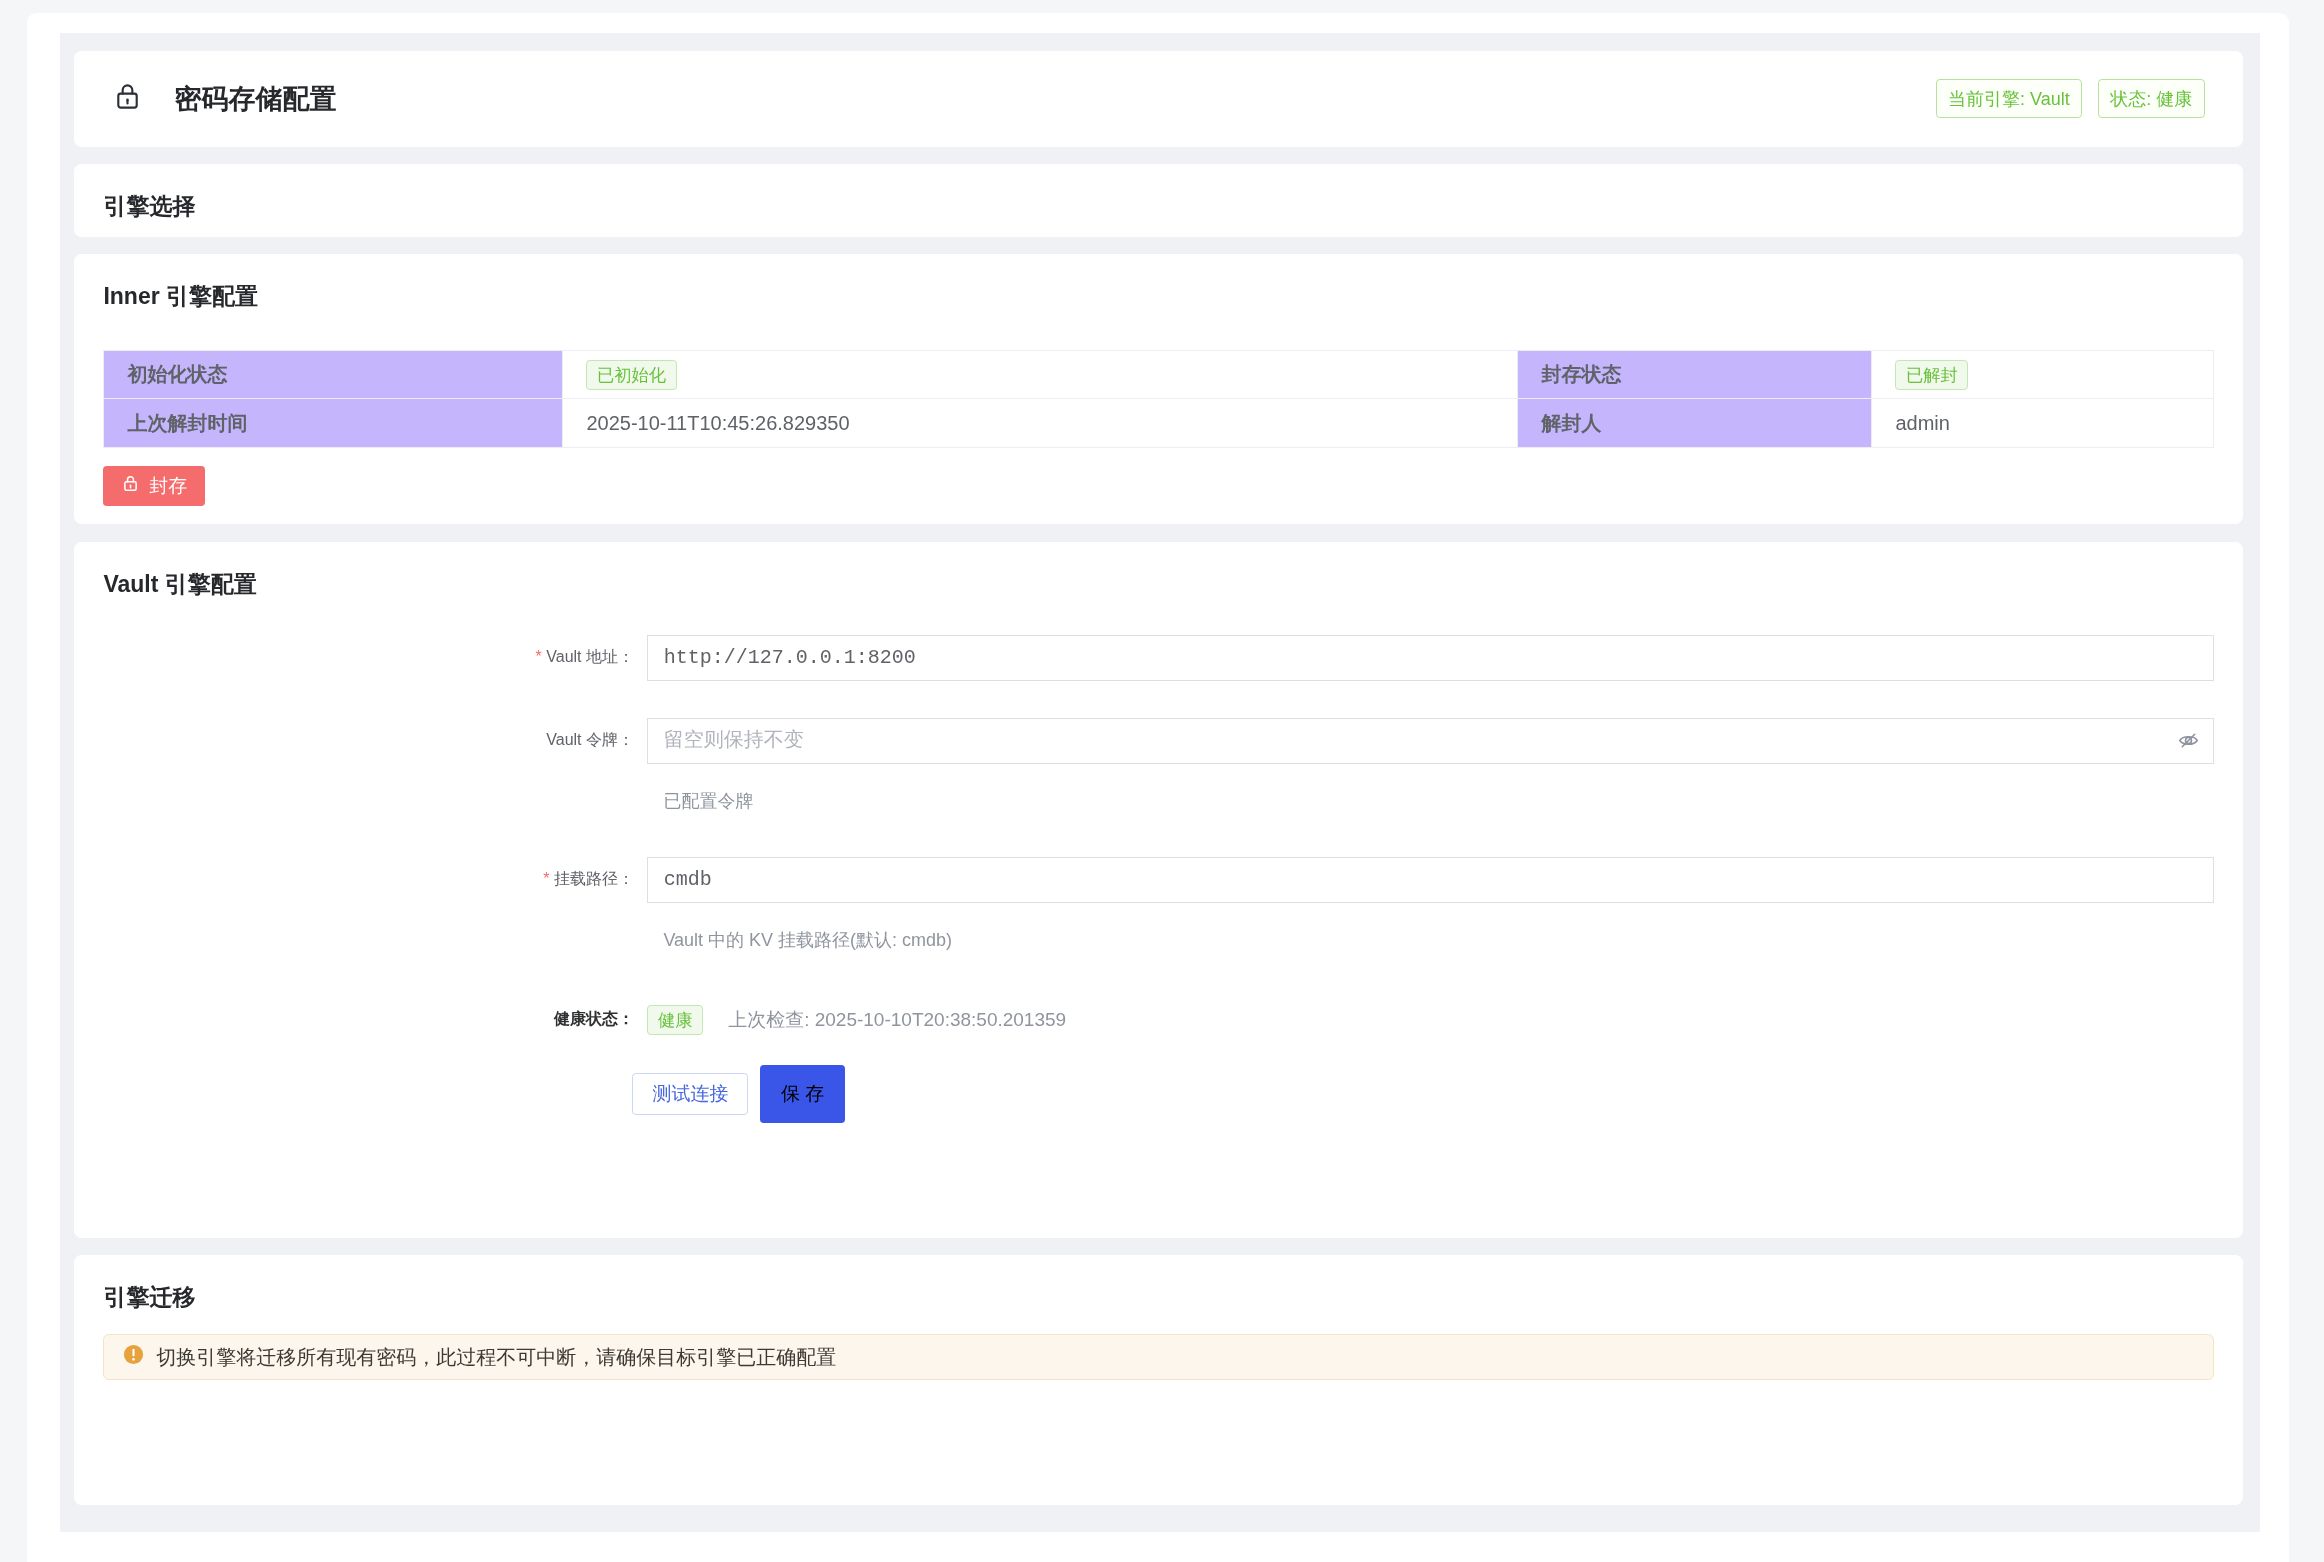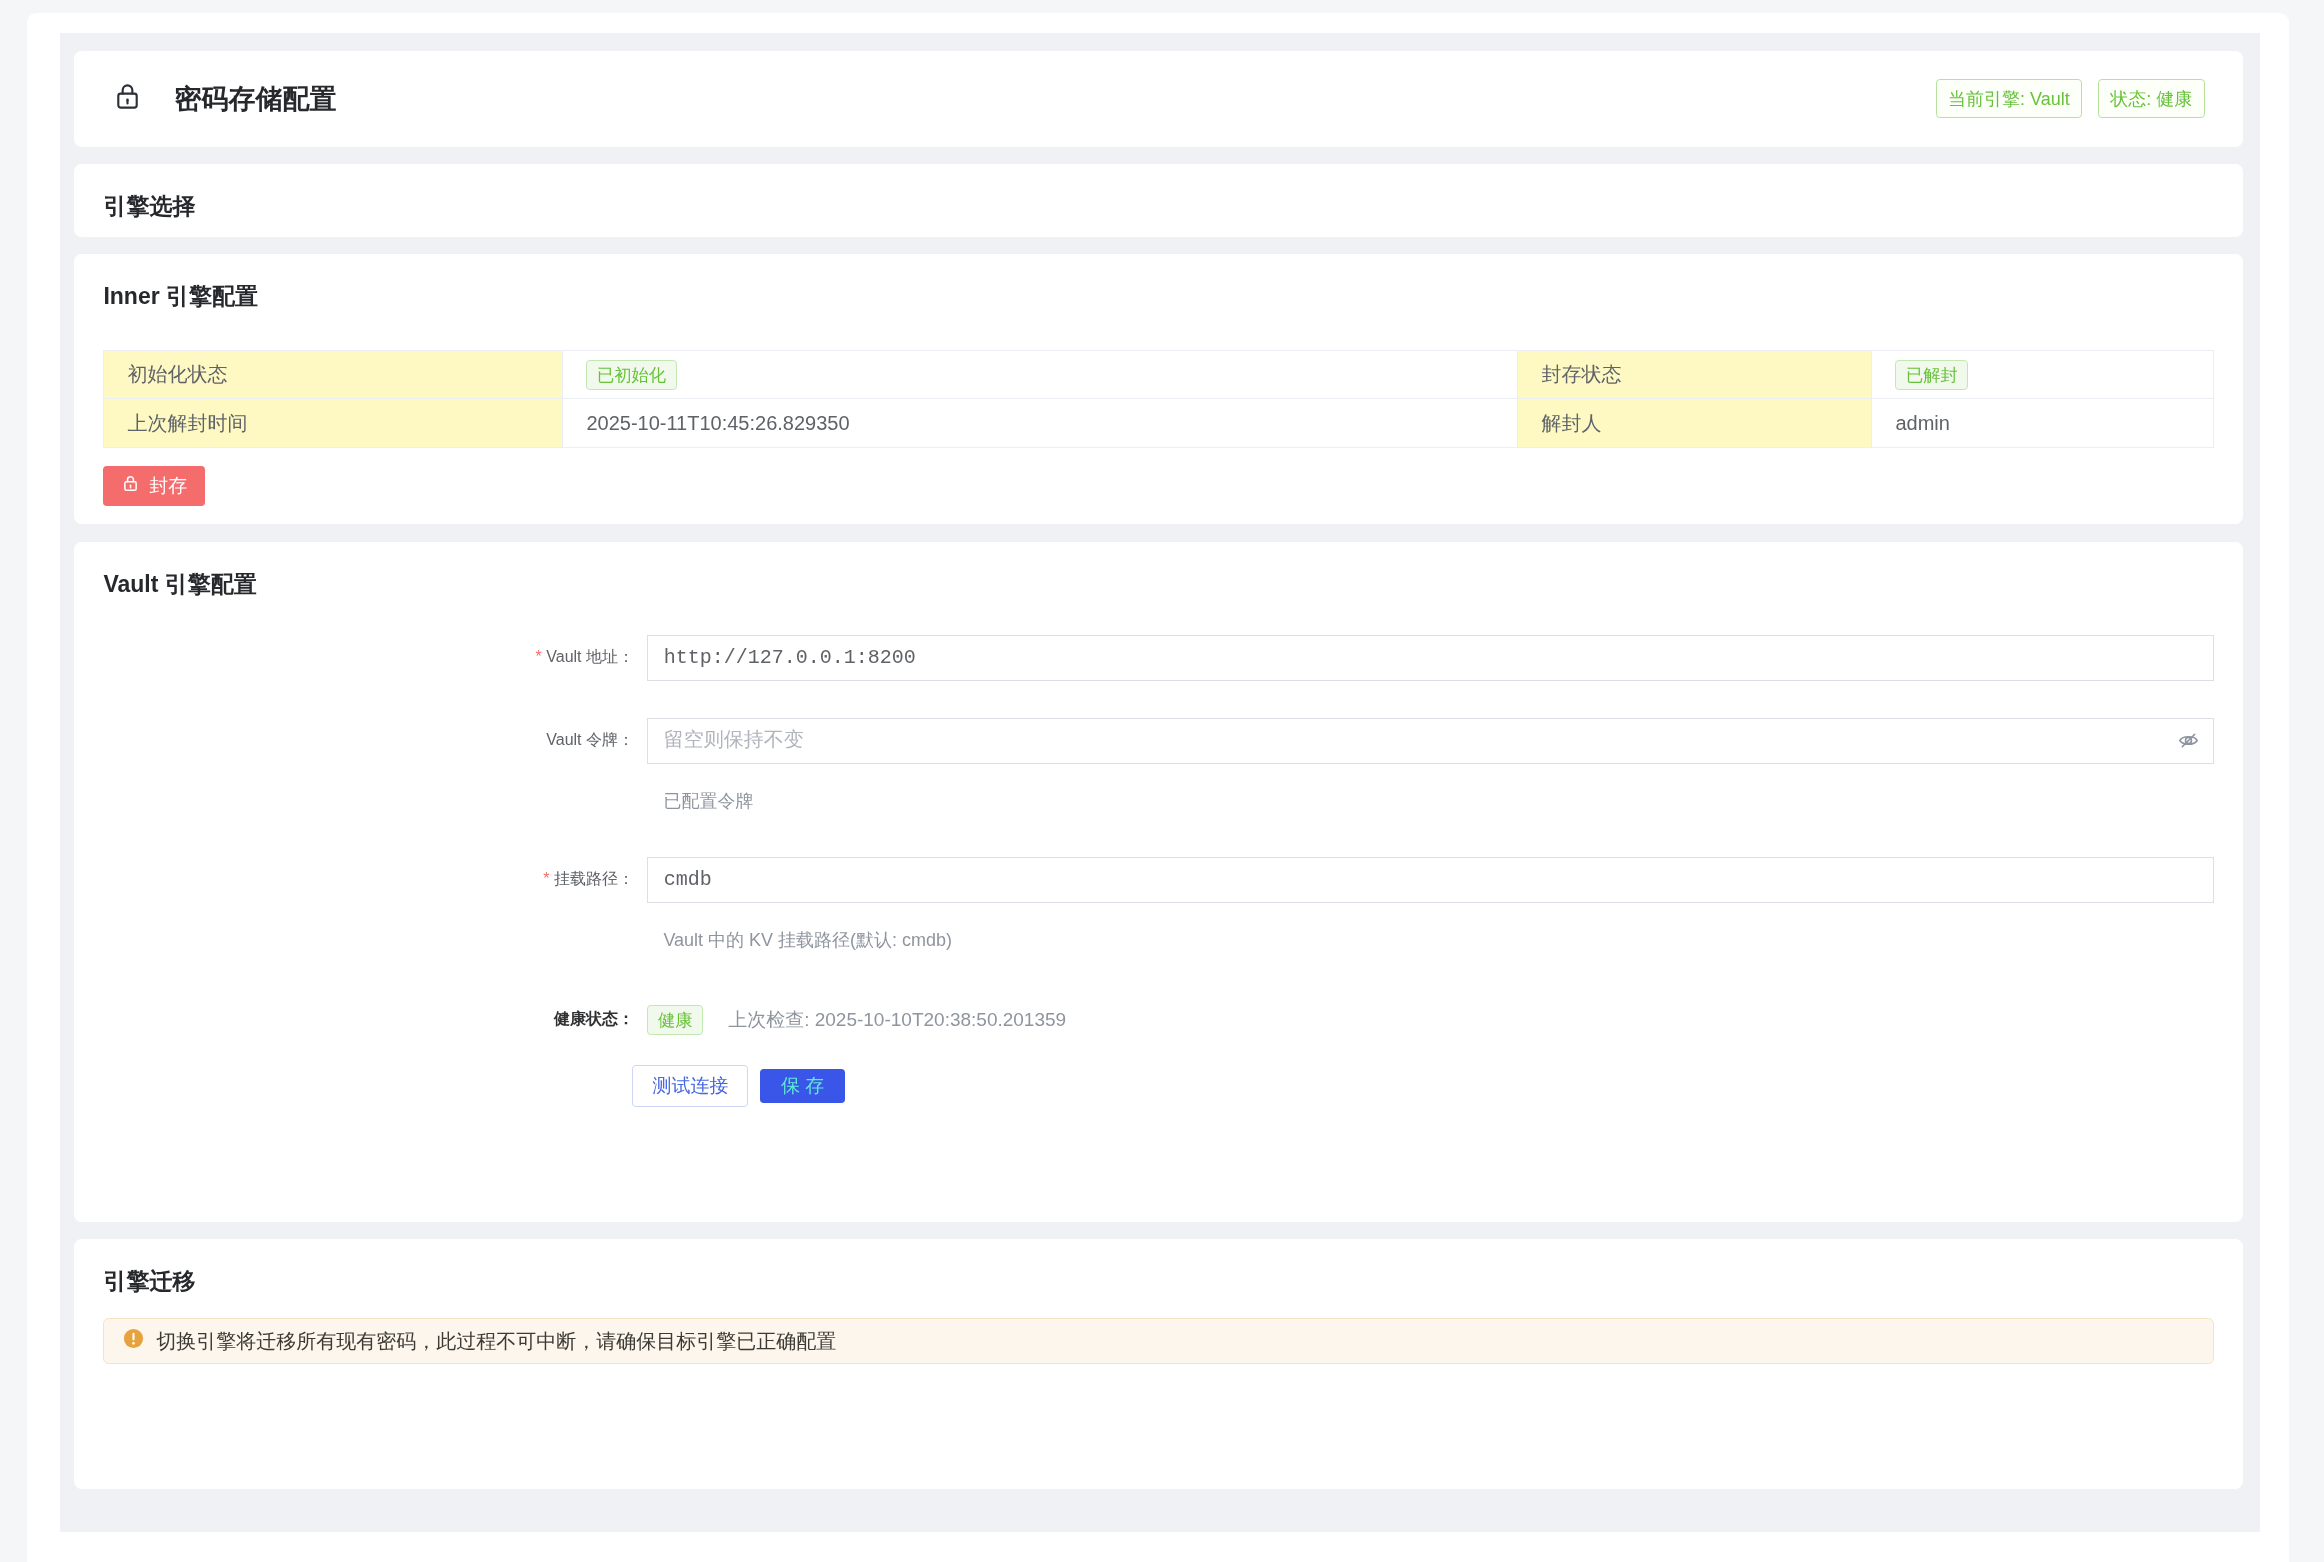--- a/index.html
+++ b/index.html
@@ -56,21 +56,21 @@
   .opt-desc { margin:10.6px 0 0 38px; font-size:19px; color:#8f959e; }
   
   .kv-table {
     margin-top:38px; border:1px solid #ebeef5;
     display:grid; grid-template-columns:459px 955px 354px 1fr;
   }
   .kv-cell {
     height:48px; display:flex; align-items:center; padding:0 23px;
     font-size:20px; color:#5f6368; background:#fff;
   }
-  .kv-cell.lbl { background:#fef9c3; }
+  .kv-cell.lbl { background:#c4b5fd;font-weight:bold; }
   .kv-cell.bb { border-bottom:1px solid #ebeef5; }
   .kv-cell.br { border-right:1px solid #ebeef5; }
   .badge-green {
     font-size:17.3px; color:#67c23a; background:#f0f9eb; border:1px solid #c2e7b0;
     border-radius:3.8px; padding:3.8px 9.6px; line-height:1.2; white-space:nowrap;
   }
   .seal-btn {
     margin-top:18px; display:inline-flex; align-items:center; gap:9.6px;
     background:#f56c6c; color:#fff; border:none; border-radius:3.8px;
     height:40px; padding:0 17.3px; font-size:19px; cursor:pointer;
@@ -100,21 +100,21 @@
   .form-helper { margin:25px 0 0 560px; font-size:18px; color:#8f959e; }
   .mt38 { margin-top:37px; } .mt46 { margin-top:44px; } .mt54 { margin-top:53px; }
   .health-meta { margin-left:25px; font-size:19px; color:#8f959e; }
   .form-buttons { margin:30px 0 0 529px; display:flex; gap:11.5px; align-items:center; }
   .btn-test {
     height:42px; padding:0 19px; font-size:19px; color:#4667e0; background:#fff;
     border:1px solid #ccd7f3; border-radius:3.8px; cursor:pointer;
     font-family:"Liberation Sans","DejaVu Sans",sans-serif;
   }
   .btn-save {
-    height:34px; padding:0 21px; font-size:19px; color:#5eead4; background:var(--accent);
+    height:58px; padding:0 21px; font-size:19px; color:#000000; background:var(--accent);
     border:none; border-radius:3.8px; cursor:pointer;
     font-family:"Liberation Sans","DejaVu Sans",sans-serif;
   }
   
   .alert {
     margin-top:21px; height:46px; display:flex; align-items:center; gap:11.5px;
     background:#fdf6ec; border:1px solid #f6e3c3; border-radius:5.8px;
     padding:0 17.3px; font-size:20px; color:#3c3a35;
   }
   :root { --accent:#3a56e8; }

